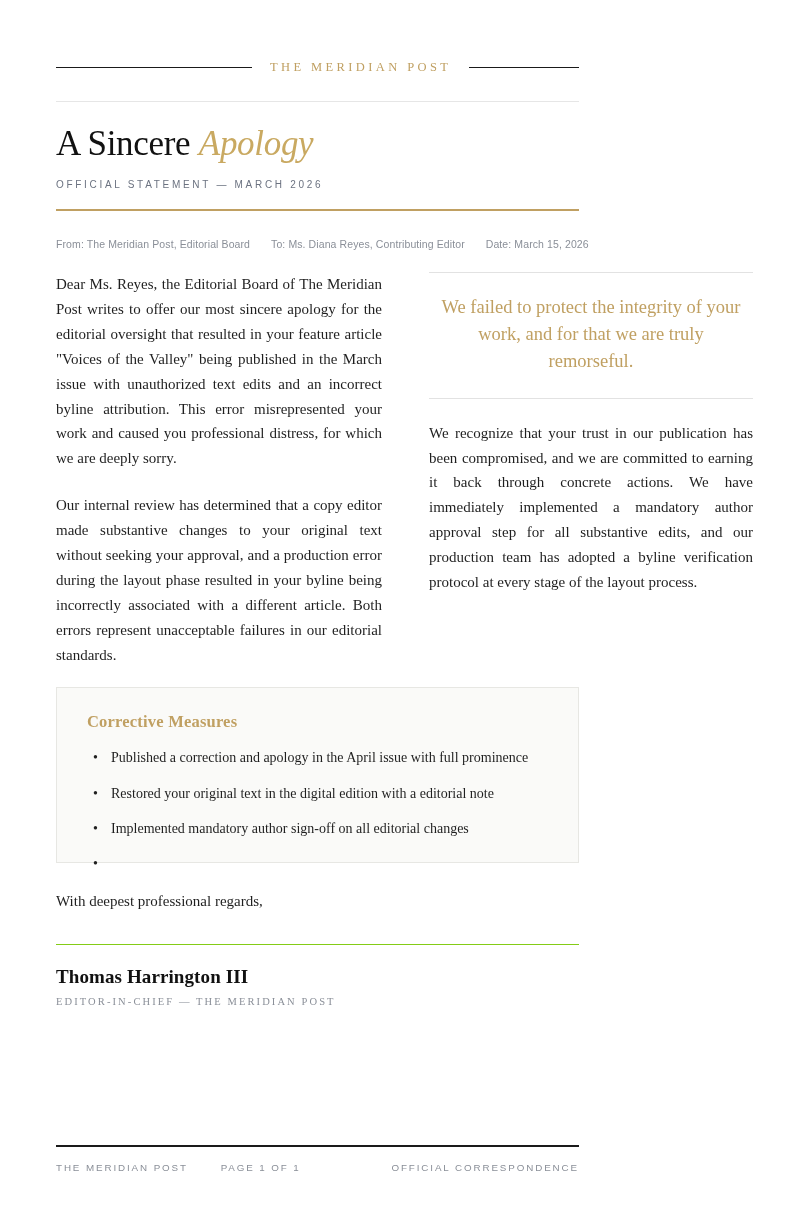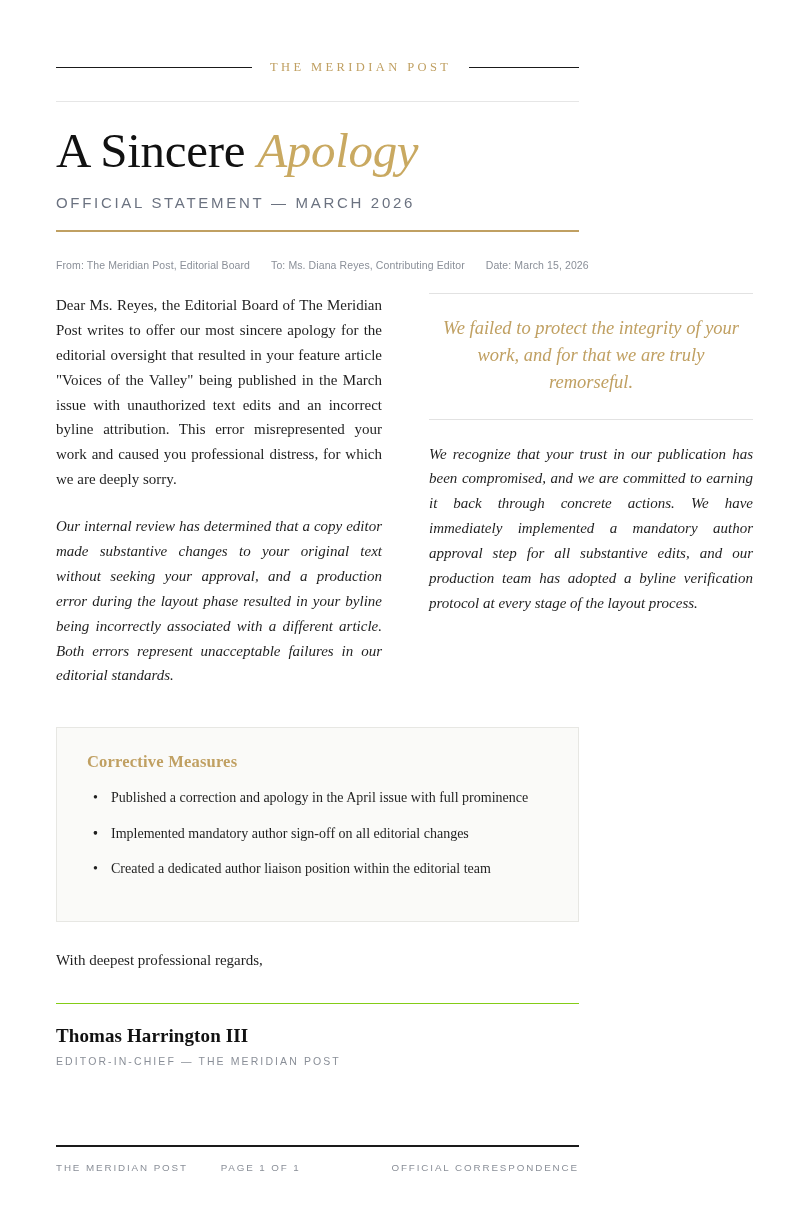--- a/index.html
+++ b/index.html
@@ -47,34 +47,34 @@
   .masthead-sub-rule {
     margin-top: 26px;
     height: 0;
     border-top: 1px solid #e6e6e6;
   }
 
   
   .title-block { padding-top: 23px; }
   h1.doc-title {
     margin: 0;
-    font-size: 49px;
+    font-size: 35px;
     font-weight: 400;
     line-height: 1.06;
     letter-spacing: -0.3px;
     color: #111111;
   }
   h1.doc-title .accent {
     font-style: italic;
     color: #c9a961;
   }
   .doc-subtitle {
     margin-top: 17px;
     font-family: "Liberation Sans", "DejaVu Sans", sans-serif;
-    font-size: 15px;
+    font-size: 10px;
     letter-spacing: 2.7px;
     color: #6b7280;
   }
   .gold-divider {
     margin-top: 19px;
     height: 0;
     border-top: 2px solid #c0a062;
   }
 
   
@@ -100,44 +100,43 @@
   .col-left  { width: 326px; flex: 0 0 326px; }
   .col-right { width: 324px; flex: 0 0 324px; }
 
   p.body-text {
     margin: 0 0 22px 0;
     font-size: 15px;
     line-height: 1.66;
     text-align: justify;
     color: #1f1f1f;
   }
-  p.body-text:last-child { margin-bottom: 0; font-style: italic; }
+  p.body-text:last-child { margin-bottom: 0; }
 
   
   .pullquote {
     border-top: 1px solid #e2e2e2;
     border-bottom: 1px solid #e2e2e2;
     padding: 21px 6px 22px 6px;
     margin-bottom: 22px;
   }
   .pullquote-text {
     margin: 0;
-    font-style: italic;
     font-size: 18.5px;
     line-height: 1.47;
     text-align: center;
     color: #c0a062;
   }
 
   
   .measures-box {
-    margin-top: 39px;
+    margin-top: 20px;
     background: #fafaf8;
     border: 1px solid #e7e7e3;
-    padding: 24px 30px 42px 30px;
+    padding: 24px 30px 8px 30px;
     box-sizing: border-box;
   }
   .measures-title {
     margin: 0 0 16px 0;
     font-size: 16.5px;
     font-weight: 700;
     color: #c0a062;
     letter-spacing: 0.2px;
   }
   ul.measures-list {
@@ -185,21 +184,21 @@
   }
   .sig-name {
     margin: 0;
     font-size: 19px;
     font-weight: 700;
     color: #111111;
     letter-spacing: 0.1px;
   }
   .sig-role {
     margin-top: 8px;
-    font-family: Liberation Sans, sans-serif;
+    font-family: Liberation Serif, serif;
     font-size: 10.5px;
     letter-spacing: 2.1px;
     color: #8a8f98;
   }
 
   
   .footer {
     position: absolute;
     left: 56px;
     right: 57px;
@@ -255,23 +254,23 @@
         <p class="pullquote-text">We failed to protect the integrity of your work, and for that we are truly remorseful.</p>
       </div>
       <p class="body-text">We recognize that your trust in our publication has been compromised, and we are committed to earning it back through concrete actions. We have immediately implemented a mandatory author approval step for all substantive edits, and our production team has adopted a byline verification protocol at every stage of the layout process.</p>
     </div>
   </div>
 
   <div class="measures-box">
     <h2 class="measures-title">Corrective Measures</h2>
     <ul class="measures-list">
       <li><span class="bullet-dot">•</span><span>Published a correction and apology in the April issue with full prominence</span></li>
+      <li><span class="bullet-dot">•</span><span>Restored your original text in the digital edition with a editorial note</span></li>
+      <li><span class="bullet-dot">•</span><span>Implemented mandatory author sign-off on all editorial changes</span></li>
       <li><span class="bullet-dot">•</span></li>
-      <li><span class="bullet-dot">•</span><span>Implemented mandatory author sign-off on all editorial changes</span></li>
-      <li><span class="bullet-dot">•</span><span>Created a dedicated author liaison position within the editorial team</span></li>
     </ul>
   </div>
 
   <div class="closing">
     <p class="regards">With deepest professional regards,</p>
   </div>
 
   <div class="signature">
     <div class="sig-name">Thomas Harrington III</div>
     <div class="sig-role">EDITOR-IN-CHIEF — THE MERIDIAN POST</div>

